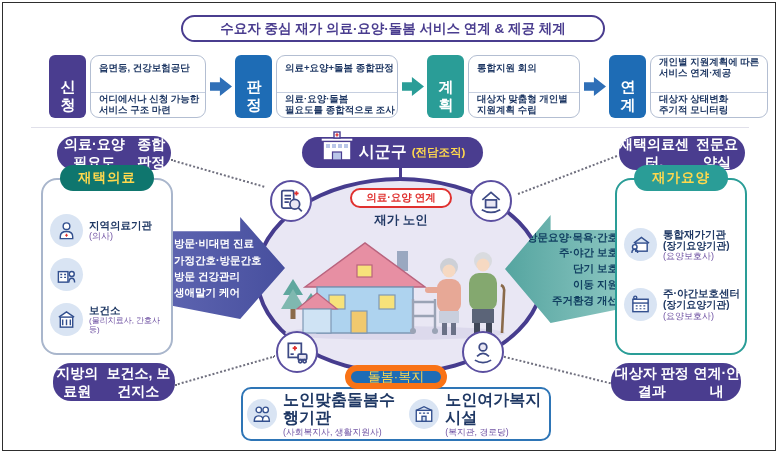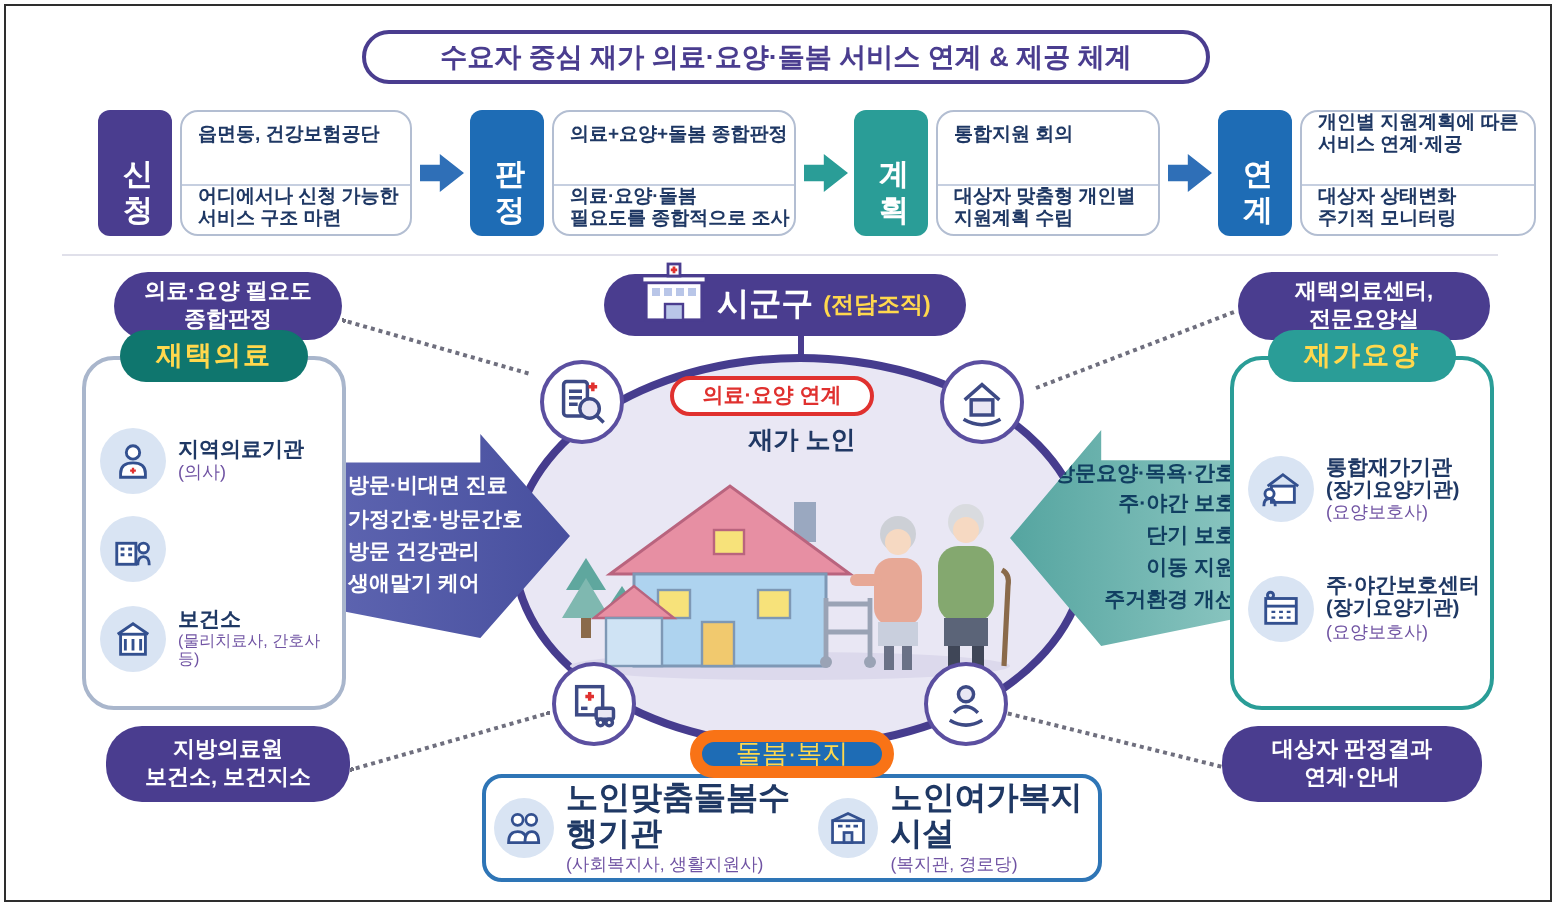--- a/index.html
+++ b/index.html
@@ -43,22 +43,22 @@
   }
   .step-info .row + .row { border-top:1px solid #c6cfe0;margin-top:12px; }
   .flow-arrow {
     top:74px; width:22px; height:19px;
     clip-path:polygon(0 28%,45% 28%,45% 0,100% 50%,45% 100%,45% 72%,0 72%);
   }
   .section-divider { left:28px; top:124px; width:718px; height:1px; background:#e0e0ea; }
 
   
   .corner-pill {
-    border-radius:18px; color:#fff; font-weight:bold; font-size:11px;
-    display:flex; flex-direction:column; align-items:center; justify-content:center;
+    border-radius:18px; color:#fff; font-weight:bold; font-size:14px;
+    display:flex; flex-direction:row; align-items:center; justify-content:center;
     line-height:1.3; text-align:center;
   }
   .cp-tl { left:54px; top:133px; width:114px; height:34px; }
   .cp-tr { left:616px; top:133px; width:126px; height:34px; }
   .cp-bl { left:50px; top:360px; width:122px; height:38px; }
   .cp-br { left:608px; top:360px; width:130px; height:38px; }
 
   
   .org-pill {
     left:299px; top:134px; width:181px; height:31px; border-radius:17px;
@@ -68,21 +68,21 @@
   .org-name { color:#fff; font-weight:bold; font-size:16px; }
   .org-sub { color:#ffd84d; font-weight:bold; font-size:11.5px; }
   .org-line { left:396px; top:165px; width:3px; height:25px; background:#4a3d8f; }
 
   
   .center-ellipse {
     left:252px; top:174px; width:290px; height:198px;
     background:#e9e7f4; border:4px solid #463c8e; border-radius:50%;
   }
   .red-pill {
-    left:332px; top:185px; width:102px; height:20px;
+    left:347px; top:185px; width:102px; height:20px;
     background:#fff; border:2px solid #e0312f; border-radius:12px;
     color:#e0312f; font-weight:bold; font-size:10.5px;
     display:flex; align-items:center; justify-content:center;
   }
   .resident-label {
     left:338px; top:209px; width:120px; text-align:center;
     color:#203864; font-weight:bold; font-size:12.5px;
   }
   .scene { left:274px; top:224px; }
 

